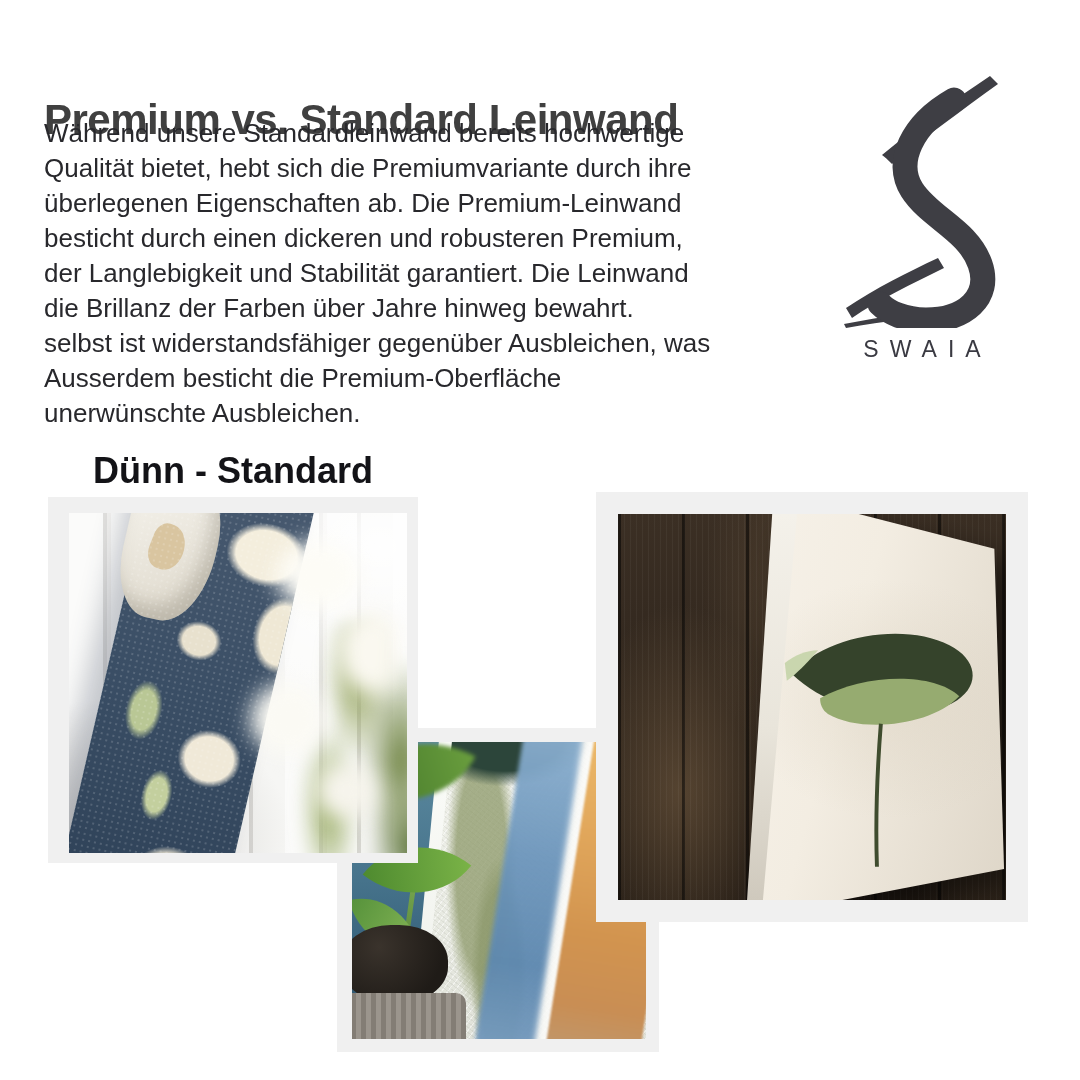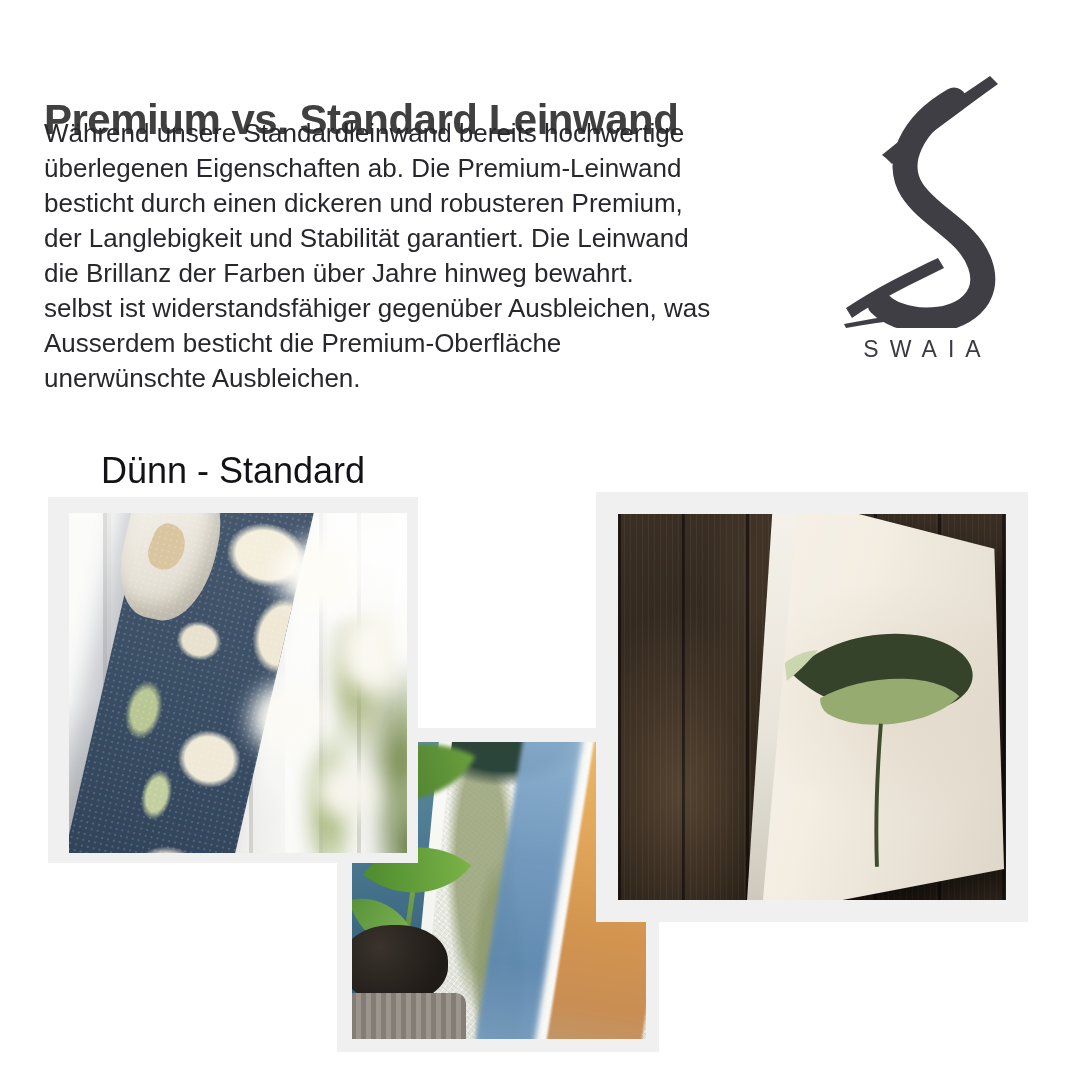--- a/index.html
+++ b/index.html
@@ -13,21 +13,21 @@
   .paragraph{position:absolute;left:44px;top:116px;width:740px;}
   .paragraph .line{font-size:26px;line-height:35px;color:#28282c;white-space:nowrap;font-weight:400;}
 
   
   .logo{position:absolute;left:836px;top:76px;width:172px;text-align:center;}
   .logo svg{display:block;margin:0 auto;}
   .logo-text{margin-top:8px;font-size:23px;font-weight:400;color:#3a3a42;
              letter-spacing:11px;text-indent:11px;white-space:nowrap;text-align:center;}
 
   
-  .sub-heading{position:absolute;top:450px;font-size:36px;font-weight:400;color:#131317;
+  .sub-heading{position:absolute;top:450px;font-size:36px;font-weight:700;color:#131317;
                text-align:center;white-space:nowrap;}
   .sub-heading.std{left:48px;width:370px;}
   .sub-heading.prm{left:628px;width:432px;margin-top:36px;}
 
   
   .card{position:absolute;background:#f0f0f0;}
   .card-standard{left:48px;top:497px;width:370px;height:366px;z-index:3;}
   .card-texture{left:337px;top:728px;width:322px;height:324px;z-index:1;}
   .card-premium{left:596px;top:492px;width:432px;height:430px;z-index:2;}
   .photo{position:absolute;overflow:hidden;}
@@ -133,20 +133,21 @@
      background:linear-gradient(180deg,#eebd6d 0%,#e2a85c 32%,#d2944f 62%,#c98e54 82%,#bd9a74 100%);}
 </style>
 </head>
 <body>
 
 <div class="page">
 
   <h1 class="title">Premium vs. Standard Leinwand</h1>
   <div class="paragraph">
     <div class="line">Während unsere Standardleinwand bereits hochwertige</div>
+    <div class="line">Qualität bietet, hebt sich die Premiumvariante durch ihre</div>
     <div class="line">überlegenen Eigenschaften ab. Die Premium-Leinwand</div>
     <div class="line">besticht durch einen dickeren und robusteren Premium,</div>
     <div class="line">der Langlebigkeit und Stabilität garantiert. Die Leinwand</div>
     <div class="line">die Brillanz der Farben über Jahre hinweg bewahrt.</div>
     <div class="line">selbst ist widerstandsfähiger gegenüber Ausbleichen, was</div>
     <div class="line">Ausserdem besticht die Premium-Oberfläche</div>
     <div class="line">unerwünschte Ausbleichen.</div>
   </div>
 
   <div class="logo">

